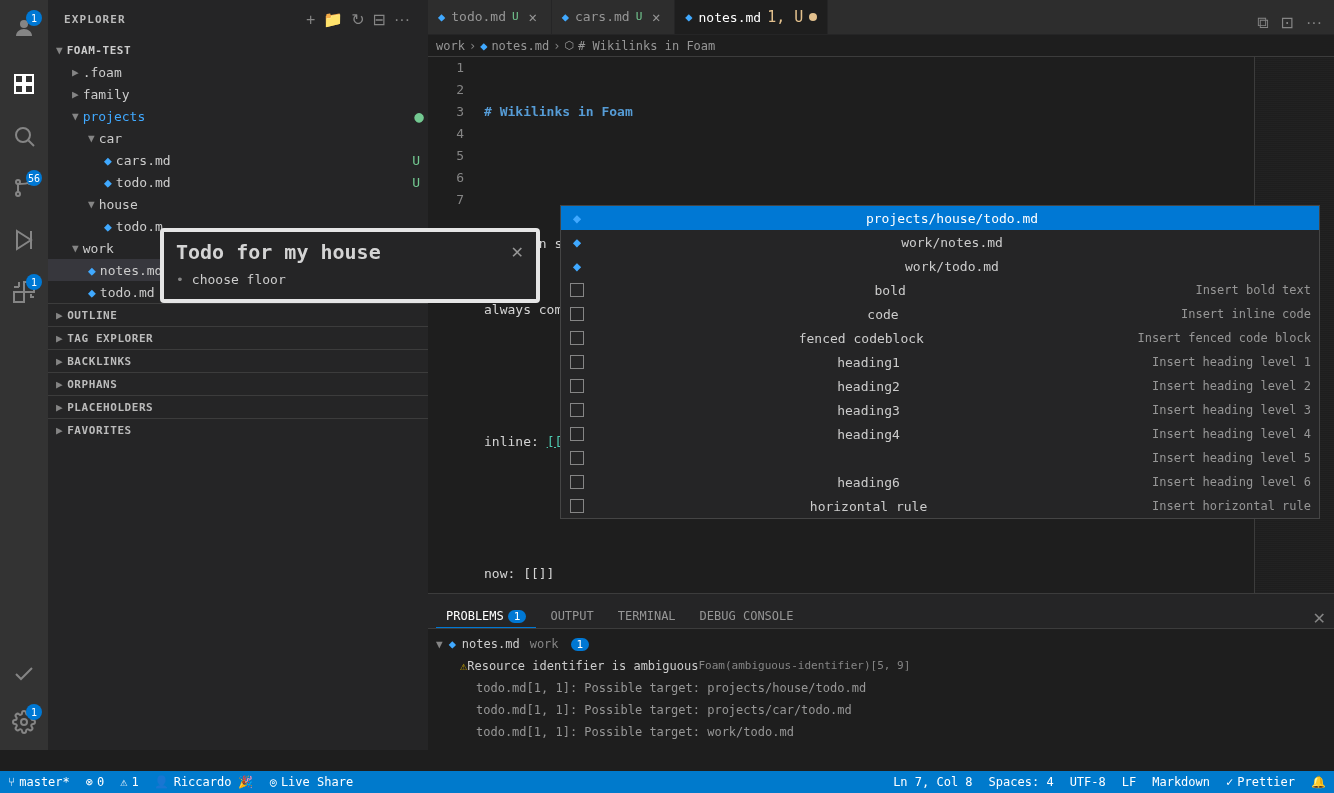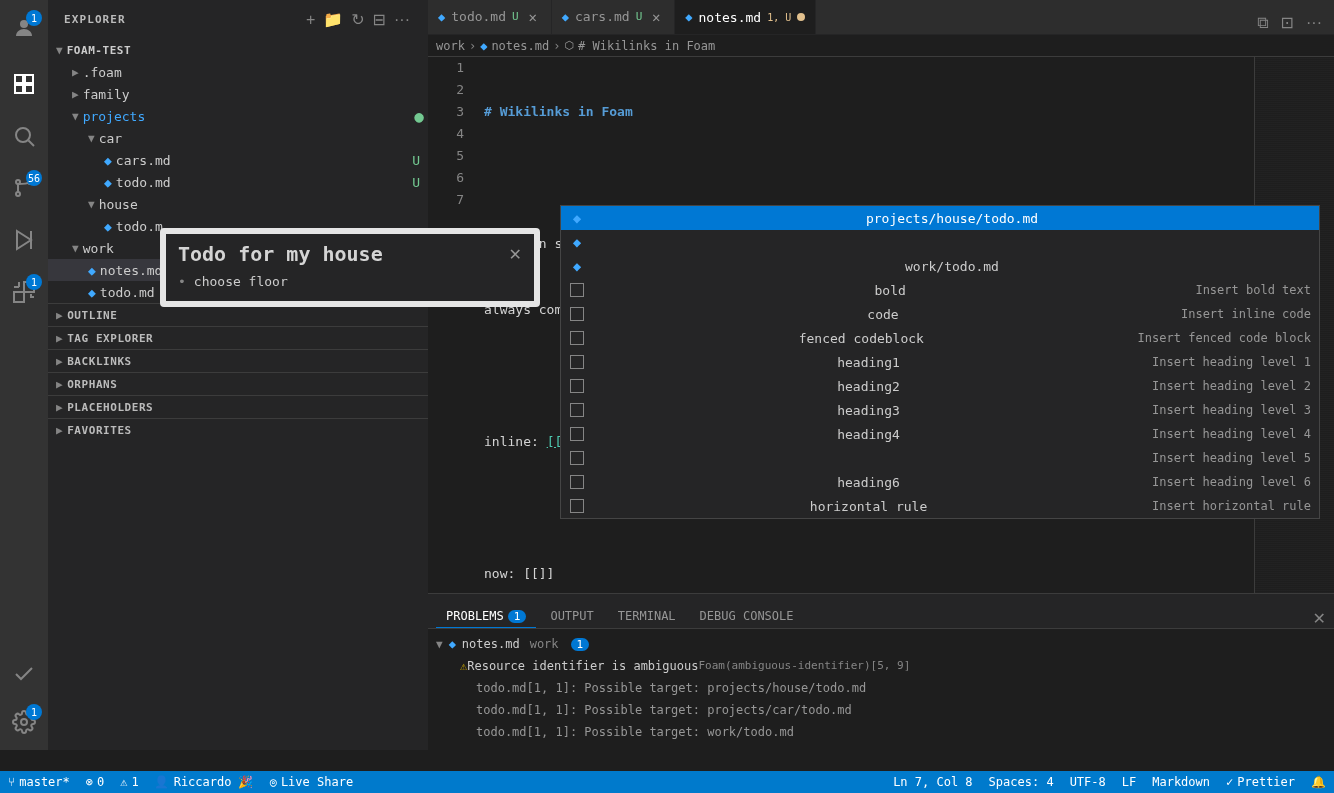--- a/index.html
+++ b/index.html
@@ -271,21 +271,21 @@
       opacity: 0.5;
     }
 
     
     .hover-popup {
       position: absolute;
       top: 228px;
       left: 160px;
       width: 380px;
       background: #252526;
-      border: 6px solid #e5e5e5;
+      border: 4px solid #e5e5e5;
       border-radius: 4px;
       z-index: 100;
     }
     .hover-popup-header {
       display: flex;
       align-items: center;
       justify-content: space-between;
       padding: 8px 12px 4px;
     }
     .hover-popup-title {
@@ -650,21 +650,21 @@
     </div>
     <div class="tab">
       <span class="tab-icon foam-blue">◆</span>
       <span>cars.md</span>
       <span style="color:#73c991; font-size:11px;">U</span>
       <span class="tab-close">✕</span>
     </div>
     <div class="tab active">
       <span class="tab-icon foam-blue">◆</span>
       <span>notes.md</span>
-      <span style="color:#e2c08d; font-size:10px;">1, U</span>
+      <span style="color:#e2c08d; font-size:15px;">1, U</span>
       <span class="tab-dirty"></span>
     </div>
     <div class="tab-actions">
       <button class="tab-action-btn">⧉</button>
       <button class="tab-action-btn">⊡</button>
       <button class="tab-action-btn">···</button>
     </div>
   </div>
 
   <div class="breadcrumb">
@@ -726,20 +726,21 @@
   <div class="autocomplete-item selected">
     <span class="autocomplete-item-icon">
         <span class="ac-foam-icon">◆</span>
       </span>
     <span class="autocomplete-item-label">projects/house/todo.md</span>
   </div>
   <div class="autocomplete-item">
     <span class="autocomplete-item-icon">
         <span class="ac-foam-icon">◆</span>
       </span>
+    <span class="autocomplete-item-label">work/notes.md</span>
   </div>
   <div class="autocomplete-item">
     <span class="autocomplete-item-icon">
         <span class="ac-foam-icon">◆</span>
       </span>
     <span class="autocomplete-item-label">work/todo.md</span>
   </div>
 
   <div class="autocomplete-item">
     <span class="autocomplete-item-icon">

